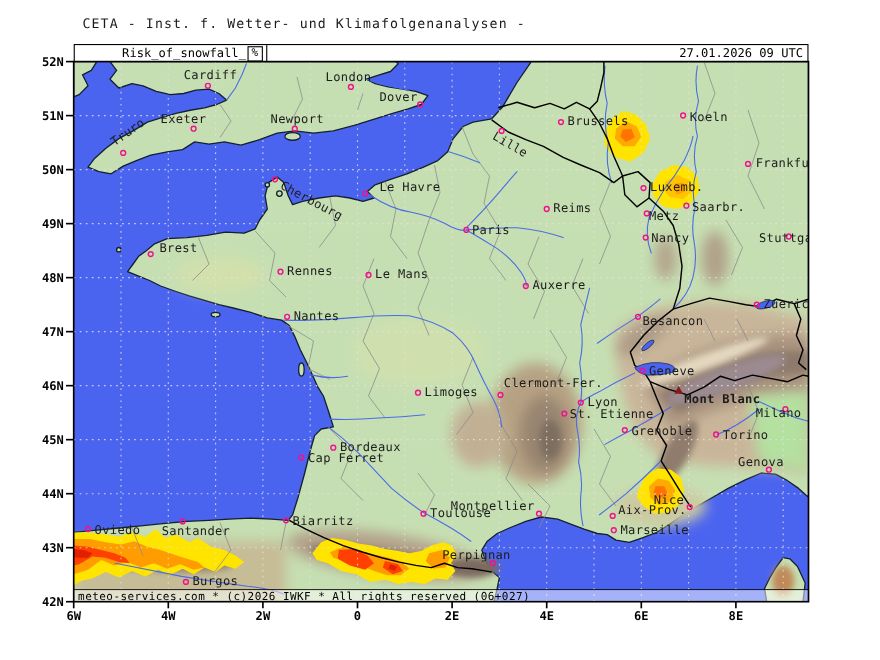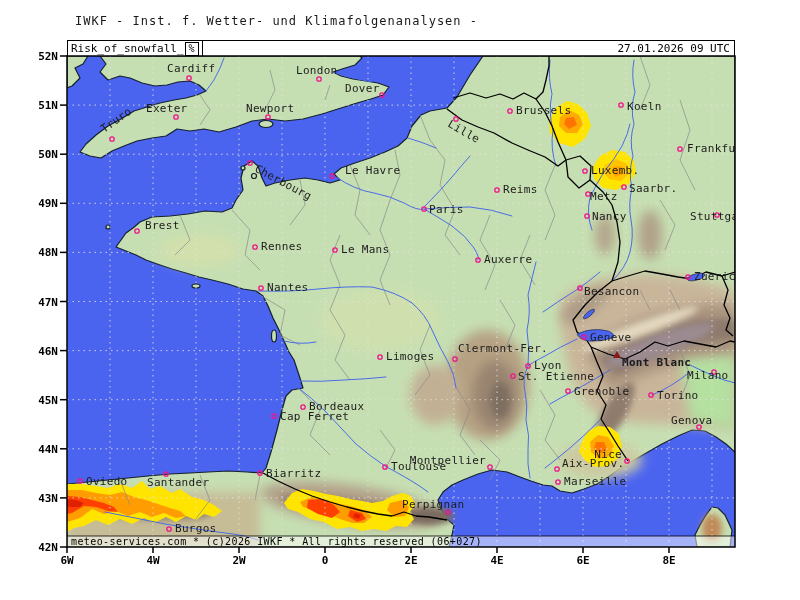--- a/index.html
+++ b/index.html
@@ -1,36 +1,36 @@
 <!DOCTYPE html>
 <html><head>
 <meta charset="utf-8">
 <style>
   html,body{margin:0;padding:0;background:#ffffff;}
   #page{position:relative;width:800px;height:600px;background:#ffffff;overflow:hidden;
         font-family:"DejaVu Sans Mono","Liberation Mono",monospace;}
   #institute{position:absolute;left:75px;top:14px;font-size:12px;letter-spacing:1px;color:#1a1a1a;white-space:pre;}
   #titlebar{position:absolute;left:67px;top:40px;width:668px;height:17px;box-sizing:border-box;
             border:1px solid #000;background:#fff;display:flex;justify-content:space-between;align-items:stretch;
-            font-size:11px;color:#000;}
+            font-size:11px;color:#000;padding-left:40px;}
   #title-left{display:flex;align-items:center;padding:0 3px;border-right:1px solid #000;}
   .unit-box{display:inline-block;border:1px solid #000;padding:0 3px;margin-left:1px;font-size:10px;line-height:12px;}
   #title-right{display:flex;align-items:center;padding:0 4px;text-align:center;}
   svg{position:absolute;left:0;top:0;}
   text{font-family:"DejaVu Sans Mono","Liberation Mono",monospace;}
   .axis-label{font-size:11px;font-weight:bold;fill:#000;}
   .city-label{font-size:11px;fill:#1c1c1c;letter-spacing:0.3px;}
   .copyright{font-size:10px;fill:#000;letter-spacing:0.4px;}
 </style>
 </head>
 <body>
 
 <div id="page">
 
-  <div id="institute">IWKF - Inst. f. Wetter- und Klimafolgenanalysen -</div>
+  <div id="institute">CETA - Inst. f. Wetter- und Klimafolgenanalysen -</div>
 
   <div id="titlebar">
     <span id="title-left">
         <span>Risk_of_snowfall_</span>
         <span class="unit-box">%</span>
       </span>
     <span id="title-right">27.01.2026 09 UTC</span>
   </div>
 
   <svg width="800" height="600" viewBox="0 0 800 600">

